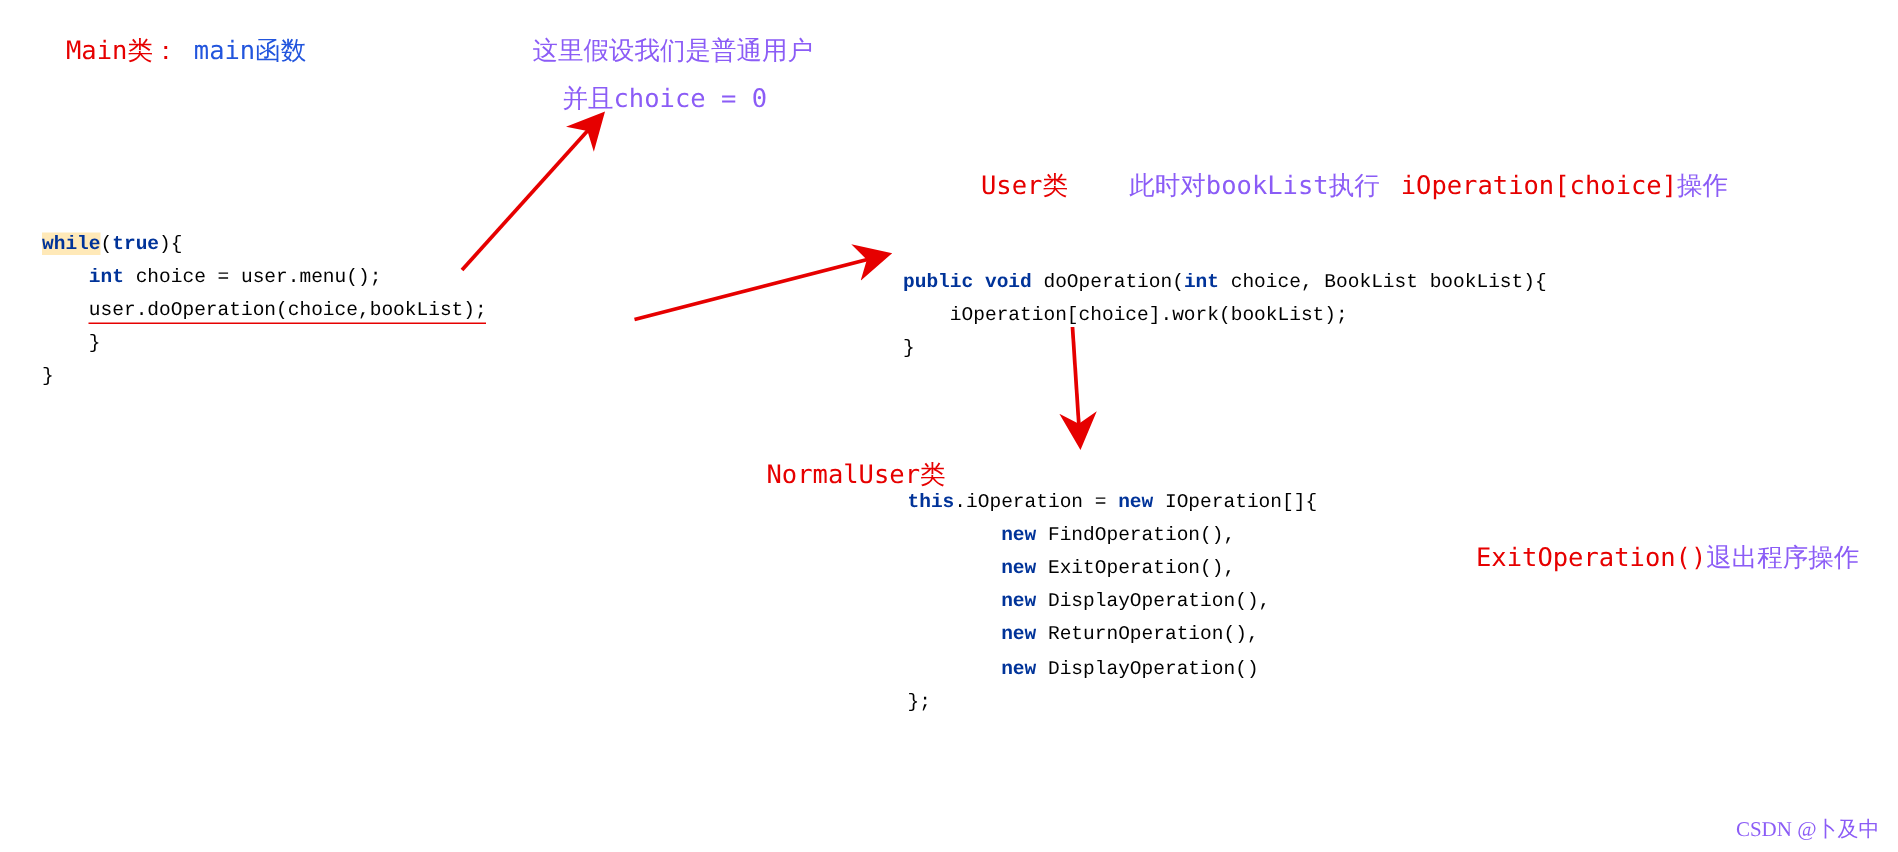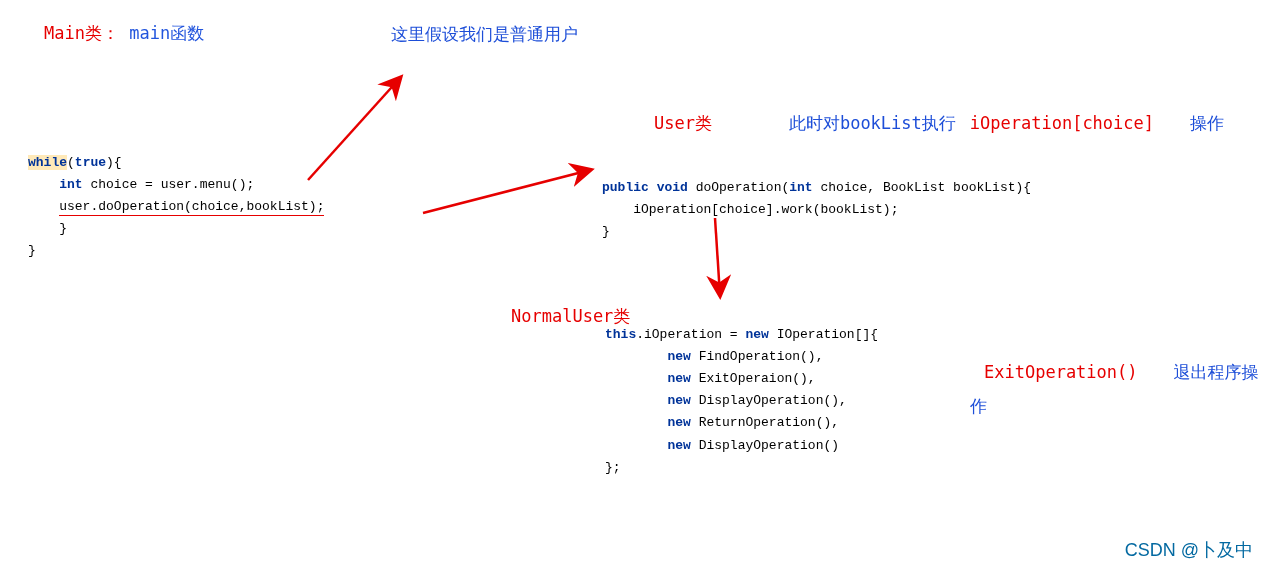--- a/index.html
+++ b/index.html
@@ -11,43 +11,44 @@
     font-size: 16px;
     position: relative;
     overflow: hidden;
   }
   .code { font-family: Consolas, "Courier New", monospace; font-size: 13px; line-height: 1.7; white-space: pre; }
   .kw { color: #003399; font-weight: bold; }
   .paren { color: #000; }
   .hl { background: #ffe9b8; }
   .red { color: #e60000; padding-left: 14px; }
   .blue { color: #2255dd; }
-  .black { color: #1d4ed8; margin-left: 36px; }
+  .black { color: #8b5cf6; }
   .underline-red { border-bottom: 1.5px solid #e60000; padding-bottom: 1px; }
   .annotation { font-size: 17px; }
   .watermark {
     position: absolute;
     right: 12px;
     bottom: 6px;
-    color: #0369a1;
-    font-size: 18px;
-    font-family: Liberation Sans, sans-serif;
+    color: #8b5cf6;
+    font-size: 14px;
+    font-family: Liberation Serif, serif;
   }
   svg.arrow { position: absolute; overflow: visible; pointer-events: none; }
 </style>
 </head>
 <body>
 
 <div class="annotation" style="position:absolute; left:30px; top:22px;">
   <span class="red">Main类：</span>
   <span class="blue">main函数</span>
 </div>
 
 <div class="annotation black" style="position:absolute; left:355px; top:18px; line-height:1.9;">
   <div>这里假设我们是普通用户</div>
+  <div style="margin-left:20px;">并且choice = 0</div>
 </div>
 
 <div class="code" style="position:absolute; left:28px; top:130px;">
 <span class="hl"><span class="kw">while</span></span><span class="paren">(</span><span class="kw">true</span><span class="paren">){</span>
     <span class="kw">int</span><span> choice = user.menu();</span>
     <span class="underline-red">user.doOperation(choice,bookList);</span>
     <span>}</span>
 <span>}</span>
 </div>
 
@@ -88,21 +89,21 @@
     </marker>
   </defs>
   <line x1="715" y1="218" x2="720" y2="295" stroke="#e60000" stroke-width="2.5" marker-end="url(#ah3)"></line>
 </svg>
 
 <div class="annotation red" style="position:absolute; left:455px; top:305px;margin-left:42px;">NormalUser类</div>
 
 <div class="code" style="position:absolute; left:605px; top:302px;">
 <span class="kw">this</span><span>.iOperation = </span><span class="kw">new</span><span> IOperation[]{</span>
         <span class="kw">new</span><span> FindOperation(),</span>
-        <span class="kw">new</span><span> ExitOperaion(),</span>
+        <span class="kw">new</span><span> ExitOperation(),</span>
         <span class="kw">new</span><span> DisplayOperation(),</span>
         <span class="kw">new</span><span> ReturnOperation(),</span>
         <span class="kw">new</span><span> DisplayOperation()</span>
 <span>};</span>
 </div>
 
 <div class="annotation" style="position:absolute; left:970px; top:355px; line-height:2.0;">
   <div>
     <span class="red">ExitOperation()</span><span class="black">退出程序操作</span>
   </div>

